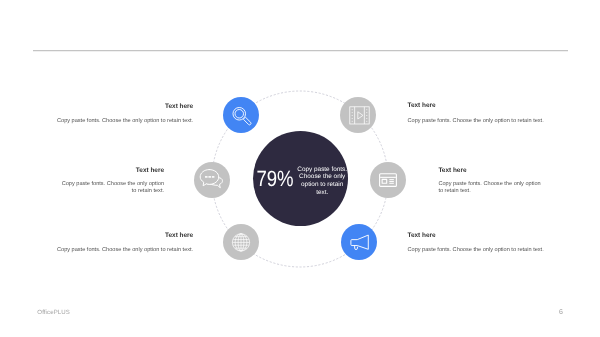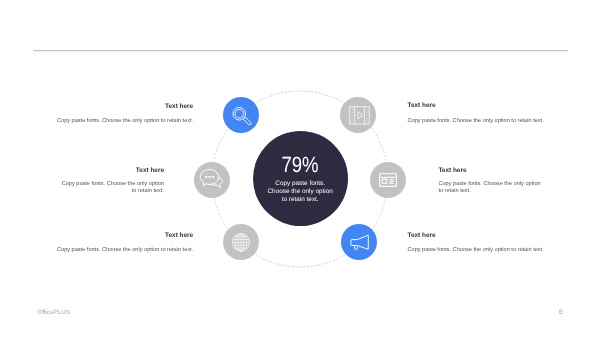--- a/index.html
+++ b/index.html
@@ -4,21 +4,21 @@
 <style>
   html,body{margin:0;padding:0;}
   body{width:600px;height:337px;background:#ffffff;font-family:"Liberation Sans",sans-serif;position:relative;overflow:hidden;
        -webkit-font-smoothing:antialiased;text-rendering:geometricPrecision;}
   .slide{position:absolute;inset:0;}
   .top-rule{position:absolute;left:33px;top:50px;width:534.5px;height:2px;background:linear-gradient(to bottom,#c4c4c4 0%,#c4c4c4 60%,#ececec 60%,#f6f6f6 100%);}
   .footer-brand{position:absolute;left:37.3px;top:308.6px;font-size:6.1px;color:#a3a3a3;letter-spacing:.1px;}
   .footer-page{position:absolute;left:558.9px;top:309.4px;font-size:7px;color:#9e9e9e;}
   .orbit{position:absolute;left:0;top:0;width:600px;height:337px;}
   .center-circle{position:absolute;left:252.7px;top:131.4px;width:95px;height:95px;border-radius:50%;
-    display:flex;flex-direction:column;align-items:center;justify-content:center;color:#fff;text-align:center;}
+    display:flex;align-items:center;justify-content:center;color:#fff;text-align:center;}
   .center-pct{font-size:22px;font-weight:400;line-height:22px;display:inline-block;transform:scaleX(0.845);}
   .center-desc{font-size:6.4px;line-height:7.75px;width:68px;margin-top:4.3px;}
   .node{position:absolute;width:36px;height:36px;border-radius:50%;display:flex;align-items:center;justify-content:center;}
   .node svg{width:19px;height:19px;display:block;overflow:visible;}
   .txtblk{position:absolute;}
   .txtblk .title{font-size:6.45px;font-weight:bold;color:#333333;line-height:7px;}
   .txtblk .body{font-size:5.6px;color:#555555;line-height:7px;margin-top:8.6px;}
   .txtblk.two-line .body{margin-top:6.4px;}
   .ta-r{text-align:right;}
   .ta-l{text-align:left;}

